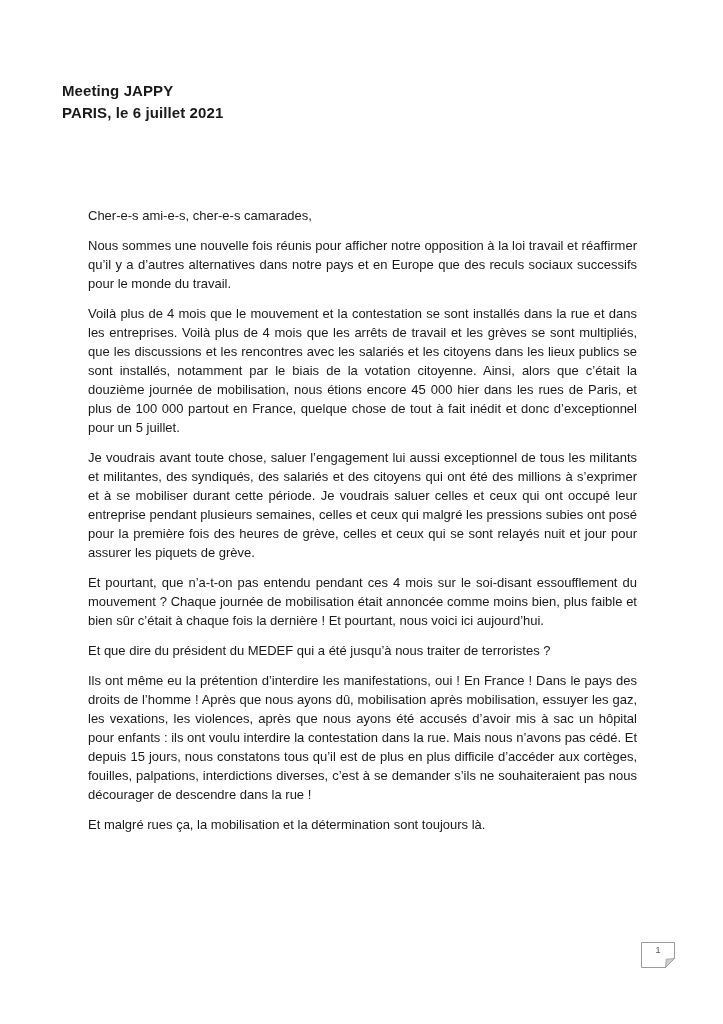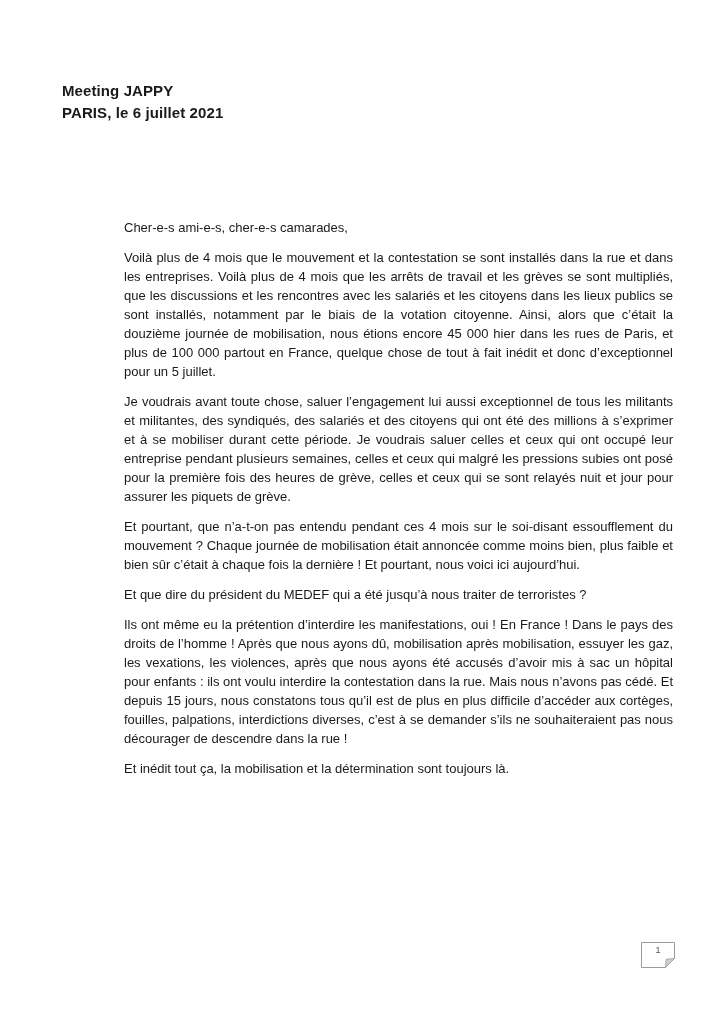--- a/index.html
+++ b/index.html
@@ -21,26 +21,25 @@
     left: 62px;
     top: 80px;
     font-weight: 700;
     font-size: 15px;
     line-height: 22px;
     letter-spacing: 0.1px;
   }
   .doc-body {
     position: absolute;
     left: 88px;
-    top: 218px;
+    top: 206px;
     width: 549px;
     font-size: 13px;
     line-height: 19px;
     text-align: justify;
-    margin-left: 36px;
   }
   .para {
     margin: 0 0 11px 0;
   }
   .para strong {
     font-weight: 400;
   }
   .page-indicator {
     position: absolute;
     right: 47px;
@@ -68,26 +67,27 @@
 
 <div class="page">
 
   <header class="doc-header">
     <div>Meeting JAPPY</div>
     <div>PARIS, le 6 juillet 2021</div>
   </header>
 
   <main class="doc-body">
     <p class="para">Cher-e-s ami-e-s, cher-e-s camarades,</p>
+    <p class="para">Nous sommes une nouvelle fois réunis pour afficher notre opposition à la loi travail et réaffirmer qu’il y a d’autres alternatives dans notre pays et en Europe que des reculs sociaux successifs pour le monde du travail.</p>
     <p class="para"><span>Voilà plus de 4 mois que le mouvement et la contestation se sont installés dans la rue et dans les entreprises. Voilà plus de 4 mois que les arrêts de travail et les grèves se sont multipliés, que les discussions et les rencontres avec les salariés et les citoyens dans les lieux publics se sont installés, notamment par le biais de la votation citoyenne. Ainsi, alors que c’était la </span><strong>douzième</strong><span> journée de mobilisation, nous étions encore 45&nbsp;000 hier dans les rues de Paris, et plus de 100&nbsp;000 partout en France, quelque chose de tout à fait inédit et donc d’exceptionnel pour un 5 juillet.</span></p>
     <p class="para">Je voudrais avant toute chose, saluer l’engagement lui aussi exceptionnel de tous les militants et militantes, des syndiqués, des salariés et des citoyens qui ont été des millions à s’exprimer et à se mobiliser durant cette période. Je voudrais saluer celles et ceux qui ont occupé leur entreprise pendant plusieurs semaines, celles et ceux qui malgré les pressions subies ont posé pour la première fois des heures de grève, celles et ceux qui se sont relayés nuit et jour pour assurer les piquets de grève.</p>
     <p class="para">Et pourtant, que n’a-t-on pas entendu pendant ces 4 mois sur le soi-disant essoufflement du mouvement&nbsp;? Chaque journée de mobilisation était annoncée comme moins bien, plus faible et bien sûr c’était à chaque fois la dernière&nbsp;! Et pourtant, nous voici ici aujourd’hui.</p>
     <p class="para">Et que dire du président du MEDEF qui a été jusqu’à nous traiter de terroristes&nbsp;?</p>
     <p class="para">Ils ont même eu la prétention d’interdire les manifestations, oui&nbsp;! En France&nbsp;! Dans le pays des droits de l’homme&nbsp;! Après que nous ayons dû, mobilisation après mobilisation, essuyer les gaz, les vexations, les violences, après que nous ayons été accusés d’avoir mis à sac un hôpital pour enfants&nbsp;: ils ont voulu interdire la contestation dans la rue. Mais nous n’avons pas cédé. Et depuis 15 jours, nous constatons tous qu’il est de plus en plus difficile d’accéder aux cortèges, fouilles, palpations, interdictions diverses, c’est à se demander s’ils ne souhaiteraient pas nous décourager de descendre dans la rue&nbsp;!</p>
-    <p class="para">Et inédit tout ça, la mobilisation et la détermination sont toujours là.</p>
+    <p class="para">Et malgré rues ça, la mobilisation et la détermination sont toujours là.</p>
   </main>
 
   <div class="page-indicator">
     <svg width="36" height="28" viewBox="0 0 36 28" aria-hidden="true">
       <path d="M1.5,1.5 H34.5 V17.5 L25.5,26.5 H1.5 Z" fill="#ffffff" stroke="#9b9b9b" stroke-width="1"></path>
       <path d="M34.5,17.5 L25.5,26.5 L26.2,18.2 Z" fill="#cfcfcf" stroke="#9b9b9b" stroke-width="0.8"></path>
     </svg>
     <span class="page-num">1</span>
   </div>
 

